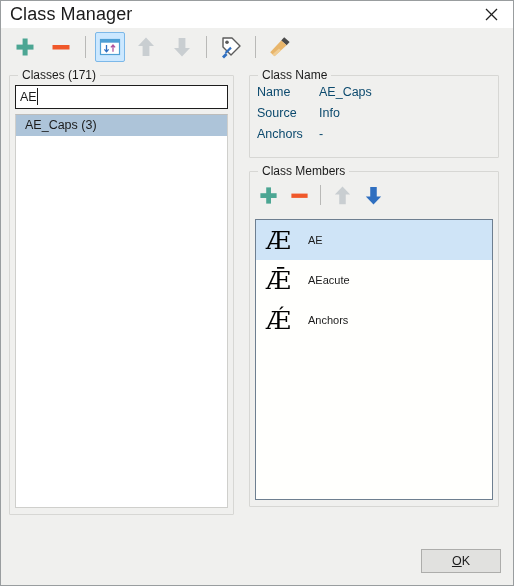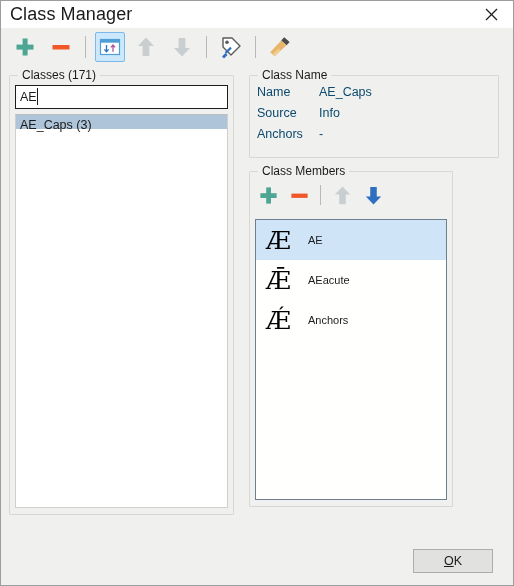--- a/index.html
+++ b/index.html
@@ -159,23 +159,23 @@
     top: 38px;
     width: 213px;
     bottom: 6px;
     box-sizing: border-box;
     border: 1px solid #cfcfcc;
     border-top: 1px solid #bdbdbb;
     background: #ffffff;
     overflow: hidden;
   }
   .class-row {
-    height: 14px;
+    height: 21px;
     line-height: 21px;
-    padding-left: 4px;
+    padding-left: 9px;
     font-size: 12.5px;
     color: #1b1b1b;
     cursor: pointer;
   }
   .class-row.selected {
     background: #adc4d9;
   }
 
   
   .gb-info {
@@ -193,21 +193,21 @@
     row-gap: 4px;
     font-size: 12.5px;
     color: #0c4a6e;
   }
   .info-grid span { line-height: 17px; white-space: nowrap; }
 
   
   .gb-members {
     left: 8px;
     top: 105px;
-    width: 204px;
+    width: 250px;
     bottom: 30px;
   }
   .members-toolbar {
     position: absolute;
     left: 4px;
     top: 8px;
     height: 30px;
     display: flex;
     align-items: center;
   }
@@ -263,21 +263,21 @@
     margin-left: 2px;
   }
 
   
   .footer {
     height: 48px;
     min-height: 48px;
     display: flex;
     align-items: center;
     justify-content: flex-end;
-    padding-right: 20px;
+    padding-right: 12px;
     gap: 16px;
     background: #f0f0ee;
   }
   .dlg-btn {
     width: 80px;
     height: 24px;
     box-sizing: border-box;
     border: 1px solid #adadab;
     background: #e1e1df;
     font-family: "Liberation Sans", sans-serif;

